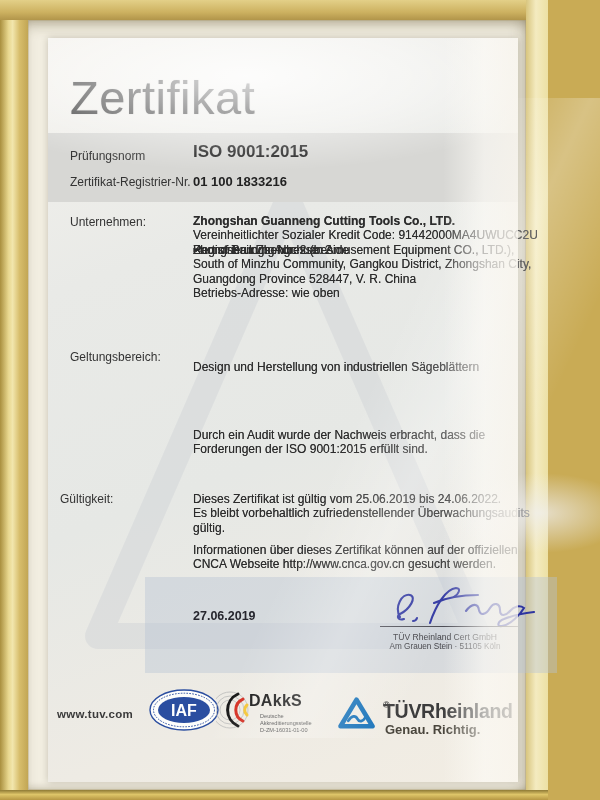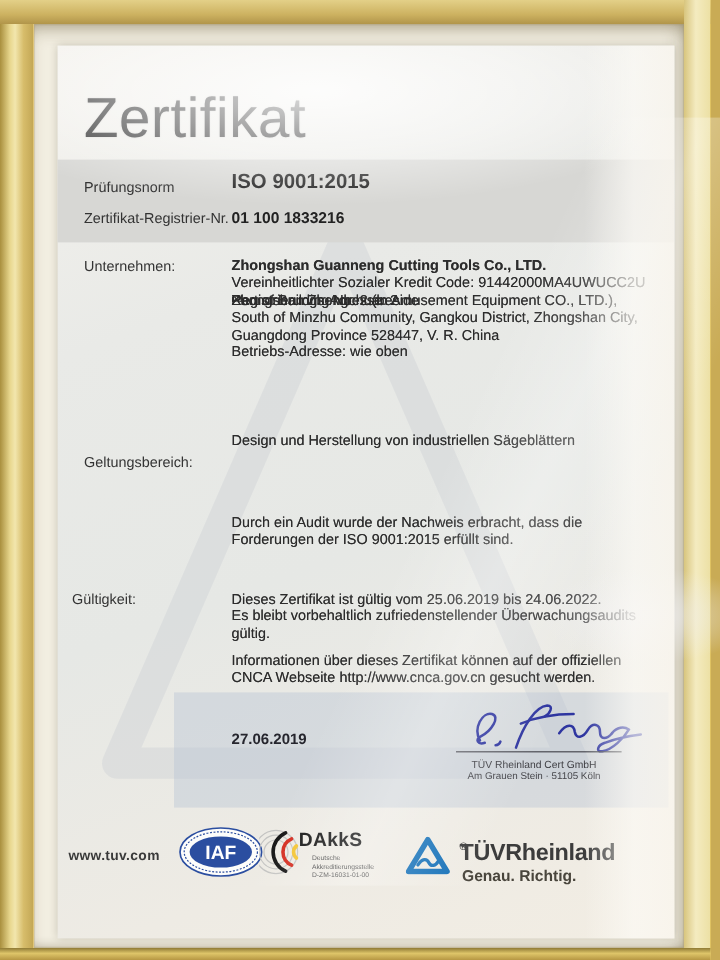--- a/index.html
+++ b/index.html
@@ -1,19 +1,19 @@
 <!DOCTYPE html>
 <html><head>
 <meta charset="utf-8">
 <style>
   * { margin:0; padding:0; box-sizing:border-box; }
   html,body { width:600px; height:800px; overflow:hidden; }
   body { font-family:"Liberation Sans", sans-serif; background:#c9ab55; }
 
-  .photo { position:relative; width:592px; height:800px; background:#eab308;text-decoration:underline; }
+  .photo { position:relative; width:548px; height:800px; background:#14532d;text-decoration:underline; }
 
   
   .frame-left  { position:absolute; left:0; top:0; width:28px; height:100%;
                  background:linear-gradient(90deg,#a98f3e 0%,#e8d78e 30%,#f2e6ad 45%,#d7bd6b 70%,#c2a654 100%); }
   .frame-top   { position:absolute; left:0; top:0; width:100%; height:20px;
                  background:linear-gradient(180deg,#e3d088 0%,#cdb261 60%,#b1954a 100%); }
   .frame-right { position:absolute; right:0; top:0; width:22px; height:100%;
                  background:linear-gradient(90deg,#d8c57e 0%,#f4ebc0 45%,#ece0a4 100%); }
   .frame-bottom{ position:absolute; left:0; bottom:0; width:100%; height:10px;
                  background:linear-gradient(180deg,#8f7a35 0%,#dec569 45%,#b69743 100%); }
@@ -48,21 +48,21 @@
 
   .fld-label { font-size:12px; color:#333; }
   .txt { font-size:12px; line-height:14.4px; color:#2c2c2c; text-shadow:0 0 .5px rgba(44,44,44,.75); }
 
   .lbl-company  { left:22px; top:177px; }
   .company-val  { left:145px; top:176px; width:370px; }
   .company-name { position:static; display:block; font-weight:bold; }
   .company-line { position:static; display:block; }
   sup { position:static; font-size:8px; }
 
-  .lbl-scope { left:22px; top:340px; }
+  .lbl-scope { left:22px; top:312px; }
   .scope-val { left:145px; top:322px; width:370px; }
 
   .audit-val { left:145px; top:390px; width:350px; }
   .tline { position:static; display:block; }
 
   .lbl-valid { left:12px; top:454px; }
   .valid-val { left:145px; top:454px; width:370px; }
   .info-val  { left:145px; top:505px; width:380px; }
 
   .issue-date { left:145px; top:571px; font-size:12.5px; font-weight:bold; color:#26262e; }

